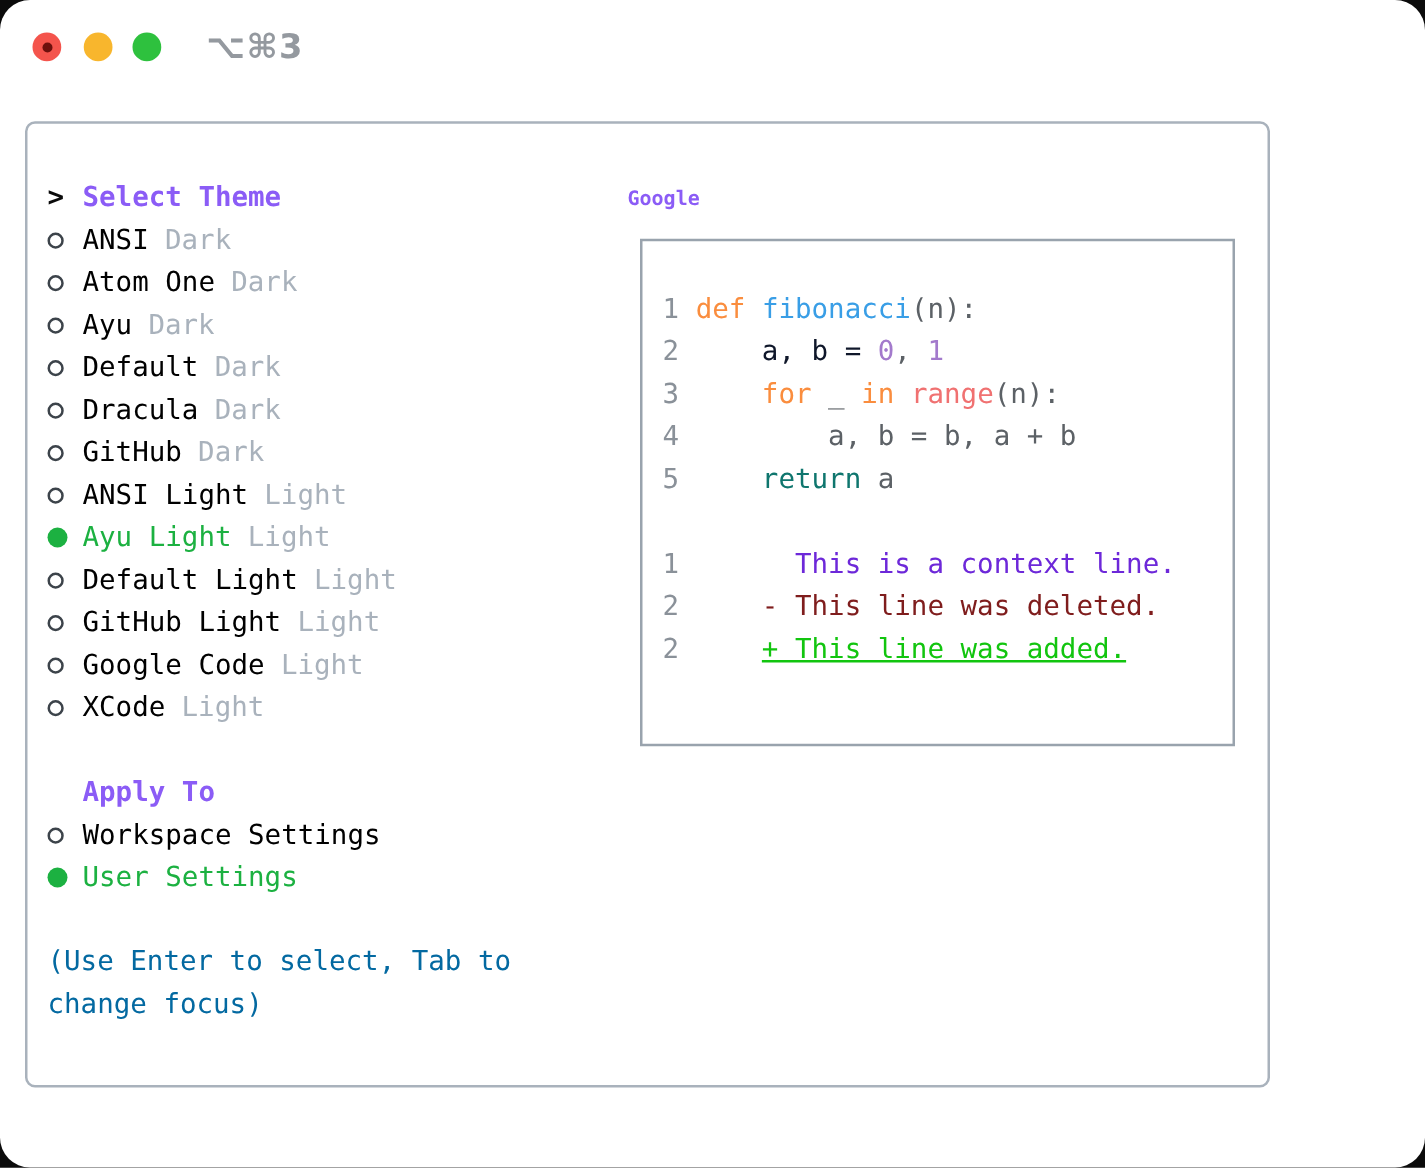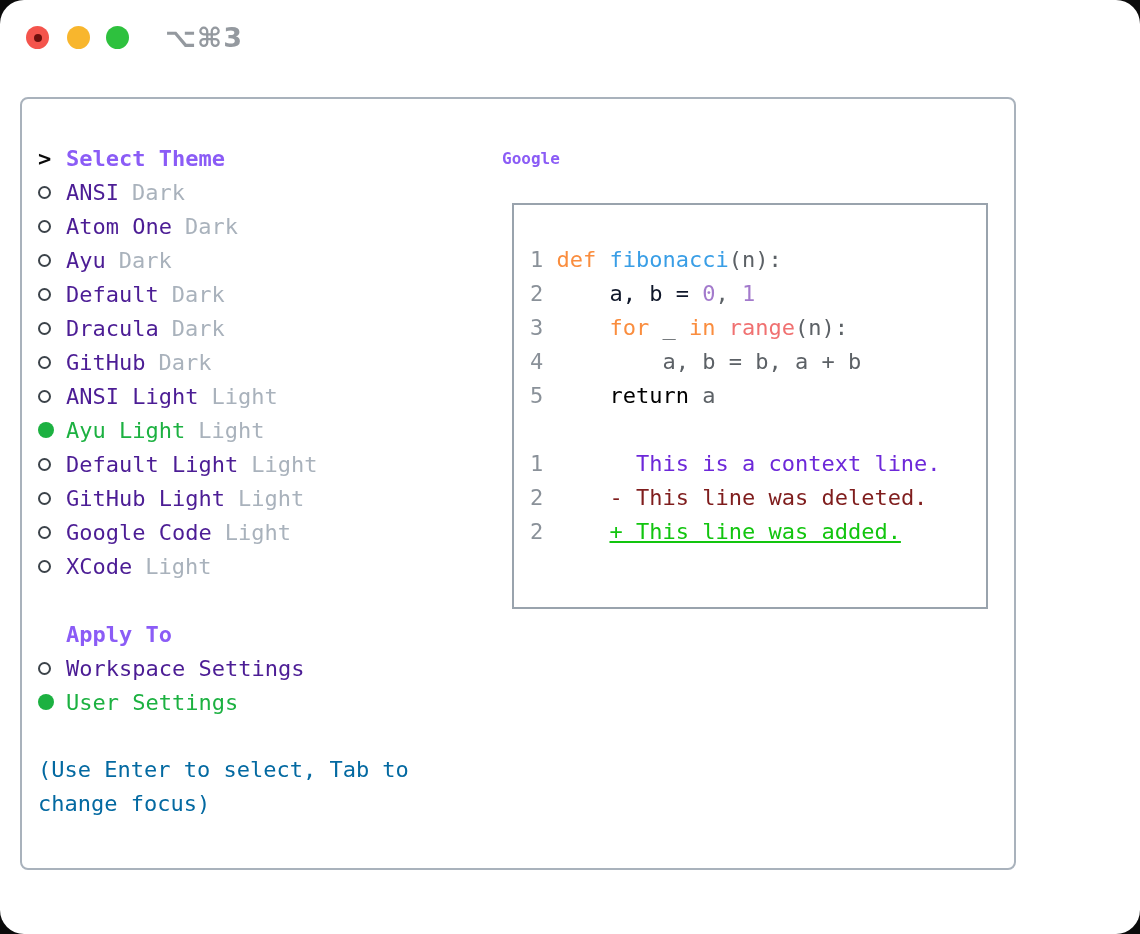--- a/index.html
+++ b/index.html
@@ -30,32 +30,32 @@
     border:2px solid #a9b2bc; border-radius:8px; background:#fff;
   }
 
   .left-col { position:absolute; left:16px; top:42px; width:444px; }
   .right-col { position:absolute; left:480px; top:42px; width:500px; }
 
   .row { display:flex; align-items:center; height:34px; font-size:22px; }
   .marker { width:28px; flex:0 0 28px; display:flex; align-items:center; }
   .prompt { font-weight:bold; color:#0a0a0a; }
   .header-label { font-weight:bold; color:#8b5cf6; }
-  .item-label { color:#4c1d95; }
+  .item-label { color:#000000; }
   .item-suffix { margin-left:13px; }
   .ring { width:13px; height:13px; border:2px solid #3c434a; border-radius:50%; }
   .dot  { width:16px; height:16px; border-radius:50%; }
   .gap { height:34px; }
 
   .hint { font-size:22px; line-height:34px; width:432px; }
 
   
   .preview-header-row { height:34px; display:flex; align-items:center; }
   .preview-box {
-    margin-left:10px; margin-top:28px; width:476px; height:406px;
+    margin-left:10px; margin-top:16px; width:476px; height:406px;
     border:2px solid #99a3ad; background:#fff;
   }
   .code { padding:38px 0 0 16px; }
   .cline { height:34px; line-height:34px; white-space:pre; font-size:22px; }
 </style>
 </head>
 <body>
 
 <div class="window">
 
@@ -193,21 +193,21 @@
     <div class="right-col">
       <div class="preview-header-row">
         <span class="header-label">Google</span>
       </div>
       <div class="preview-box">
         <div class="code" id="code">
             <div class="cline"><span style="color: rgb(138, 145, 153);">1</span><span style="color: rgb(92, 97, 102);"> </span><span style="color: rgb(250, 141, 62);">def</span><span style="color: rgb(92, 97, 102);"> </span><span style="color: rgb(57, 158, 230);">fibonacci</span><span style="color: rgb(92, 97, 102);">(n):</span></div>
             <div class="cline"><span style="color: rgb(138, 145, 153);">2</span><span style="color: #0f172a;">     a, b = </span><span style="color: rgb(163, 122, 204);">0</span><span style="color: rgb(92, 97, 102);">, </span><span style="color: rgb(163, 122, 204);">1</span></div>
             <div class="cline"><span style="color: rgb(138, 145, 153);">3</span><span style="color: rgb(92, 97, 102);">     </span><span style="color: rgb(250, 141, 62);">for</span><span style="color: rgb(92, 97, 102);"> _ </span><span style="color: rgb(250, 141, 62);">in</span><span style="color: rgb(92, 97, 102);"> </span><span style="color: rgb(240, 113, 113);">range</span><span style="color: rgb(92, 97, 102);">(n):</span></div>
             <div class="cline"><span style="color: rgb(138, 145, 153);">4</span><span style="color: rgb(92, 97, 102);">         a, b = b, a + b</span></div>
-            <div class="cline"><span style="color: rgb(138, 145, 153);">5</span><span style="color: rgb(92, 97, 102);">     </span><span style="color: #000000;">return</span><span style="color: rgb(92, 97, 102);"> a</span></div>
+            <div class="cline"><span style="color: rgb(138, 145, 153);">5</span><span style="color: rgb(92, 97, 102);">     </span><span style="color: #0f766e;">return</span><span style="color: rgb(92, 97, 102);"> a</span></div>
             <div class="cline">&nbsp;</div>
             <div class="cline"><span style="color: rgb(138, 145, 153);">1</span><span style="color: rgb(92, 97, 102);">       </span><span style="color: #6d28d9;">This is a context line.</span></div>
             <div class="cline"><span style="color: rgb(138, 145, 153);">2</span><span style="color: rgb(92, 97, 102);">     </span><span style="color: #7f1d1d;">- This line was deleted.</span></div>
             <div class="cline"><span style="color: rgb(138, 145, 153);">2</span><span style="color: rgb(92, 97, 102);">     </span><span style="color: rgb(18, 197, 15); text-decoration: underline;">+ This line was added.</span></div>
           </div>
       </div>
     </div>
 
   </div>
 </div>

